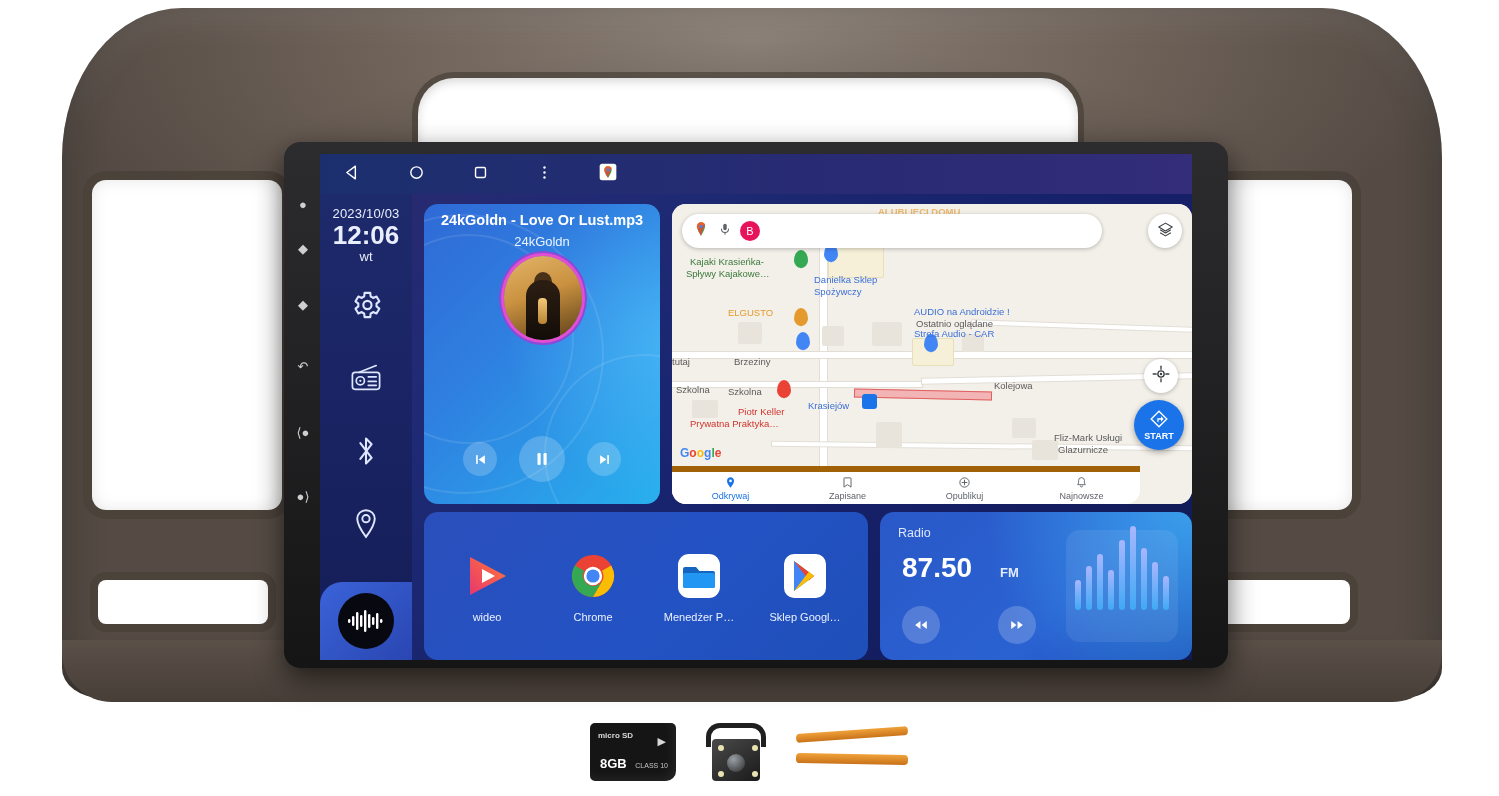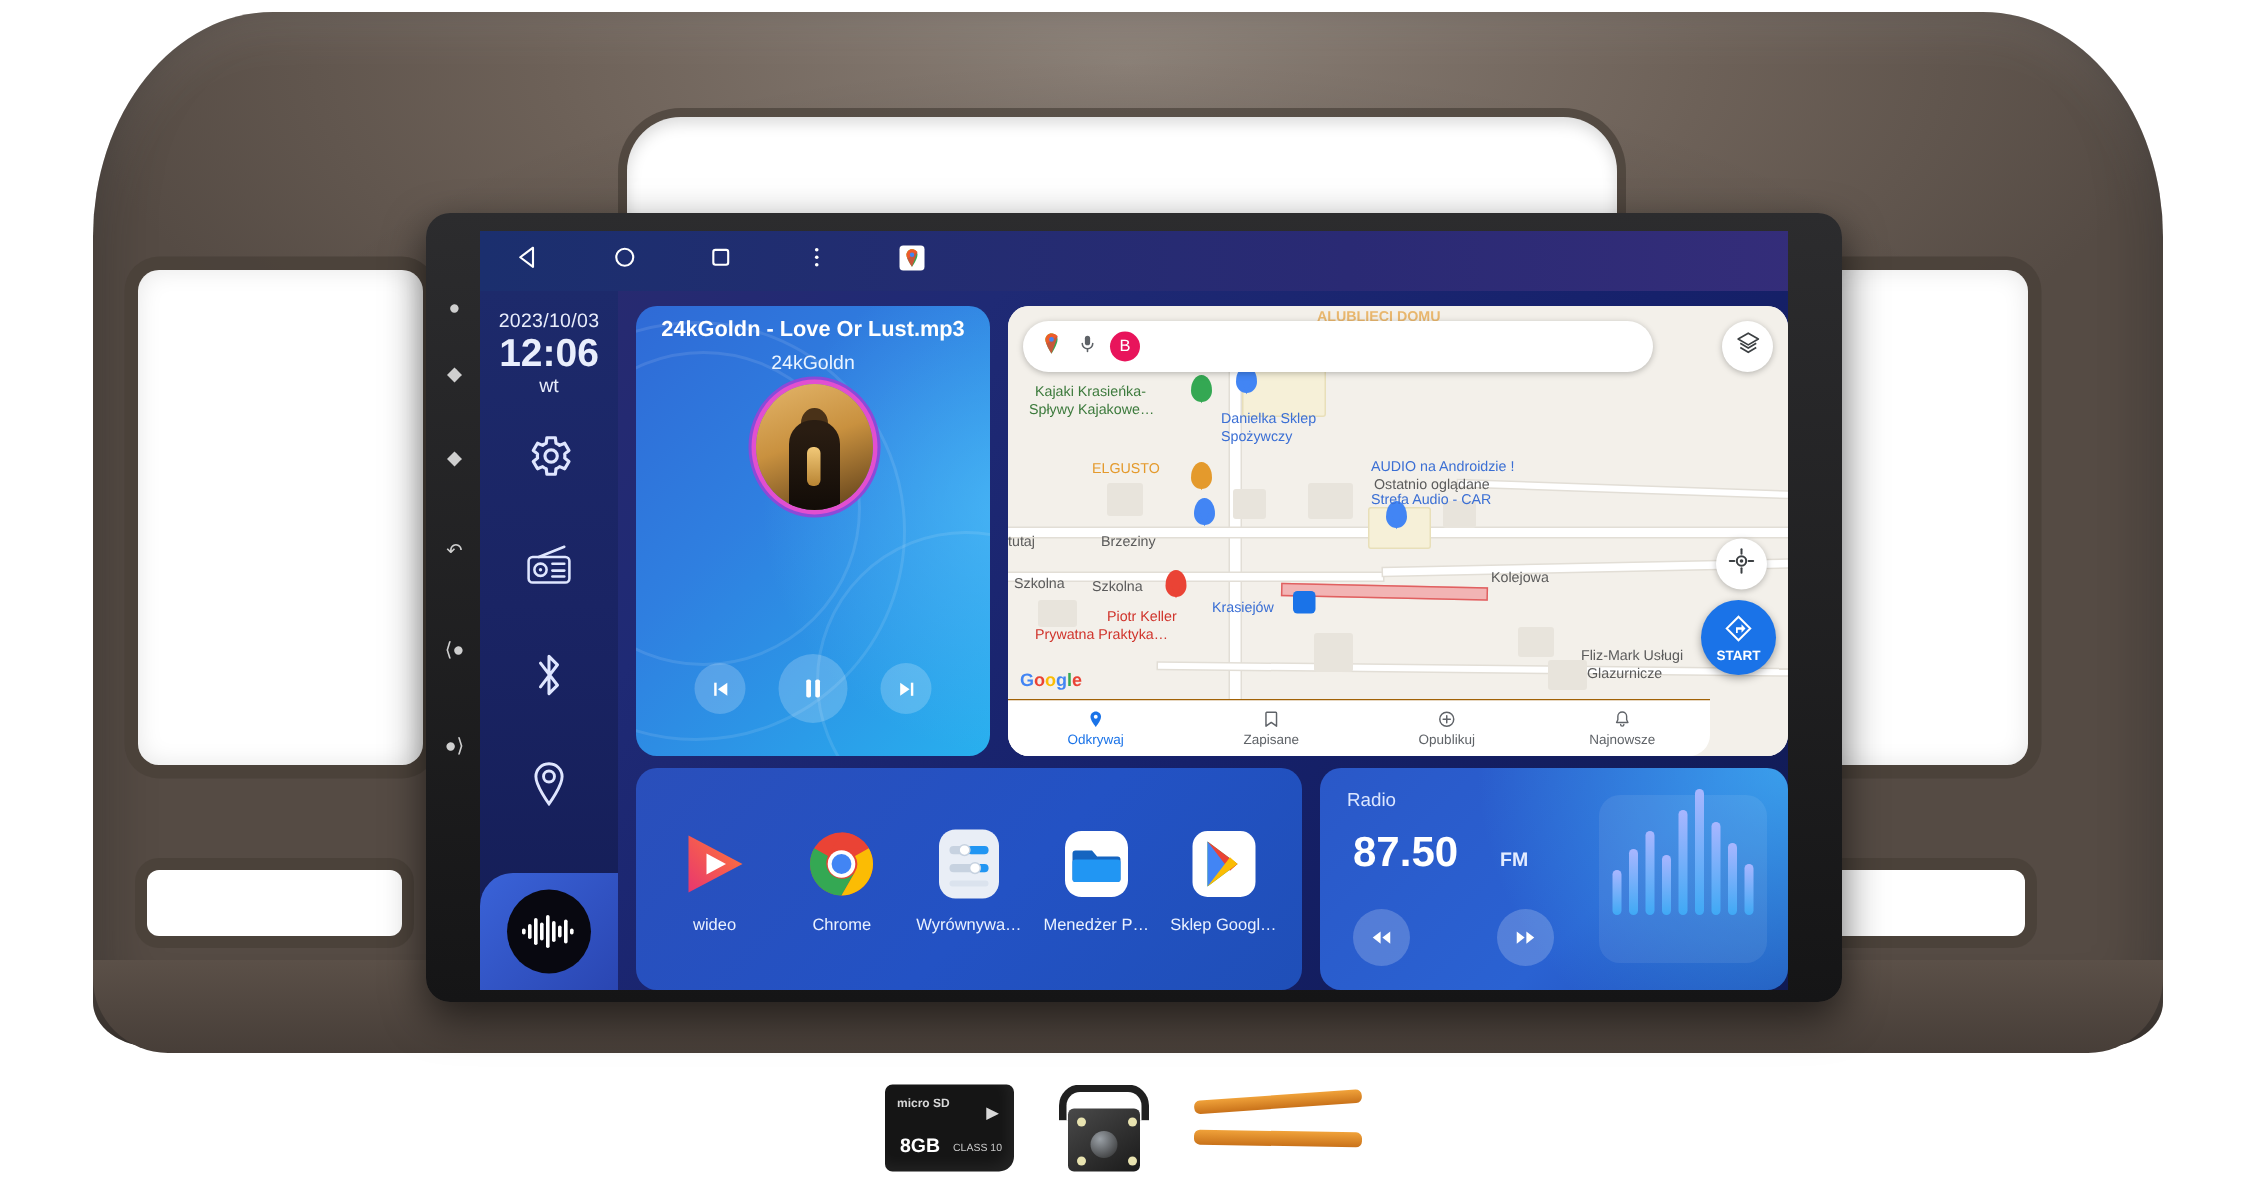--- a/index.html
+++ b/index.html
@@ -211,21 +211,21 @@
   }
   #start-btn {
     position:absolute; right:8px; top:196px; width:50px; height:50px; border-radius:50%;
     background:#1a73e8; color:#fff; display:flex; flex-direction:column;
     align-items:center; justify-content:center; cursor:pointer;
     box-shadow:0 2px 6px rgba(0,0,0,.35);
   }
   #start-label { font-size:9px; font-weight:bold; margin-top:-2px; }
   #map-bottomnav {
     position:absolute; left:0; bottom:0; width:468px; height:38px;
-    background:#fff; border-top:1px solid #a16207;
+    background:#fff; border-top:6px solid #a16207;
     display:flex; align-items:center; border-radius:0 0 14px 14px;
   }
   .mnav { flex:1; text-align:center; font-size:9px; color:#5f6368; cursor:pointer; }
   .mnav.active { color:#1a73e8; }
   #google-wm { position:absolute; left:8px; bottom:44px; font-size:12px; font-weight:bold; }
 
   
   #apps-card {
     left:104px; top:358px; width:444px; height:148px;
     background: linear-gradient(135deg,#2a4fbb 0%,#2352c4 55%,#1f4fb8 100%);
@@ -622,35 +622,20 @@
               <path d="M27 6a21 21 0 0 1 18.2 10.5H27a10.5 10.5 0 0 0-9 5.2z" fill="#ea4335"></path>
               <path d="M8.8 16.5 A21 21 0 0 0 27 48 l9-15.6 A10.5 10.5 0 0 1 18 21.7z" fill="#34a853"></path>
               <path d="M45.2 16.5 A21 21 0 0 1 27 48 l9-15.6 a10.5 10.5 0 0 0 0-10.7z" fill="#fbbc04"></path>
               <circle cx="27" cy="27" r="9.2" fill="#ffffff"></circle>
               <circle cx="27" cy="27" r="6.6" fill="#4285f4"></circle>
             </svg>
           </div>
           <div class="app-label">Chrome</div>
         </div>
 
-        <div class="app">
-          <div class="app-icon">
-            <svg width="54" height="54" viewBox="0 0 54 54" aria-hidden="true">
-              <rect x="7" y="4" width="40" height="46" rx="11" fill="#e9eef6"></rect>
-              <rect x="14" y="15" width="26" height="5.5" rx="2.7" fill="#c7d2e0"></rect>
-              <rect x="26" y="15" width="14" height="5.5" rx="2.7" fill="#2196f3"></rect>
-              <circle cx="24" cy="17.7" r="3.6" fill="#ffffff" stroke="#c7d2e0" stroke-width="1"></circle>
-              <rect x="14" y="27" width="26" height="5.5" rx="2.7" fill="#c7d2e0"></rect>
-              <rect x="32" y="27" width="8" height="5.5" rx="2.7" fill="#2196f3"></rect>
-              <circle cx="31" cy="29.7" r="3.6" fill="#ffffff" stroke="#c7d2e0" stroke-width="1"></circle>
-              <rect x="14" y="38" width="26" height="4" rx="2" fill="#dbe3ee"></rect>
-            </svg>
-          </div>
-          <div class="app-label">Wyrównywa…</div>
-        </div>
 
         <div class="app">
           <div class="app-icon">
             <svg width="54" height="54" viewBox="0 0 54 54" aria-hidden="true">
               <rect x="6" y="5" width="42" height="44" rx="11" fill="#ffffff"></rect>
               <path d="M13 18h11l3.4 4H41a2 2 0 0 1 2 2v13a2 2 0 0 1-2 2H13a2 2 0 0 1-2-2V20a2 2 0 0 1 2-2z" fill="#1565c0"></path>
               <rect x="11" y="24" width="32" height="15" rx="2" fill="#2196f3"></rect>
             </svg>
           </div>
           <div class="app-label">Menedżer P…</div>

